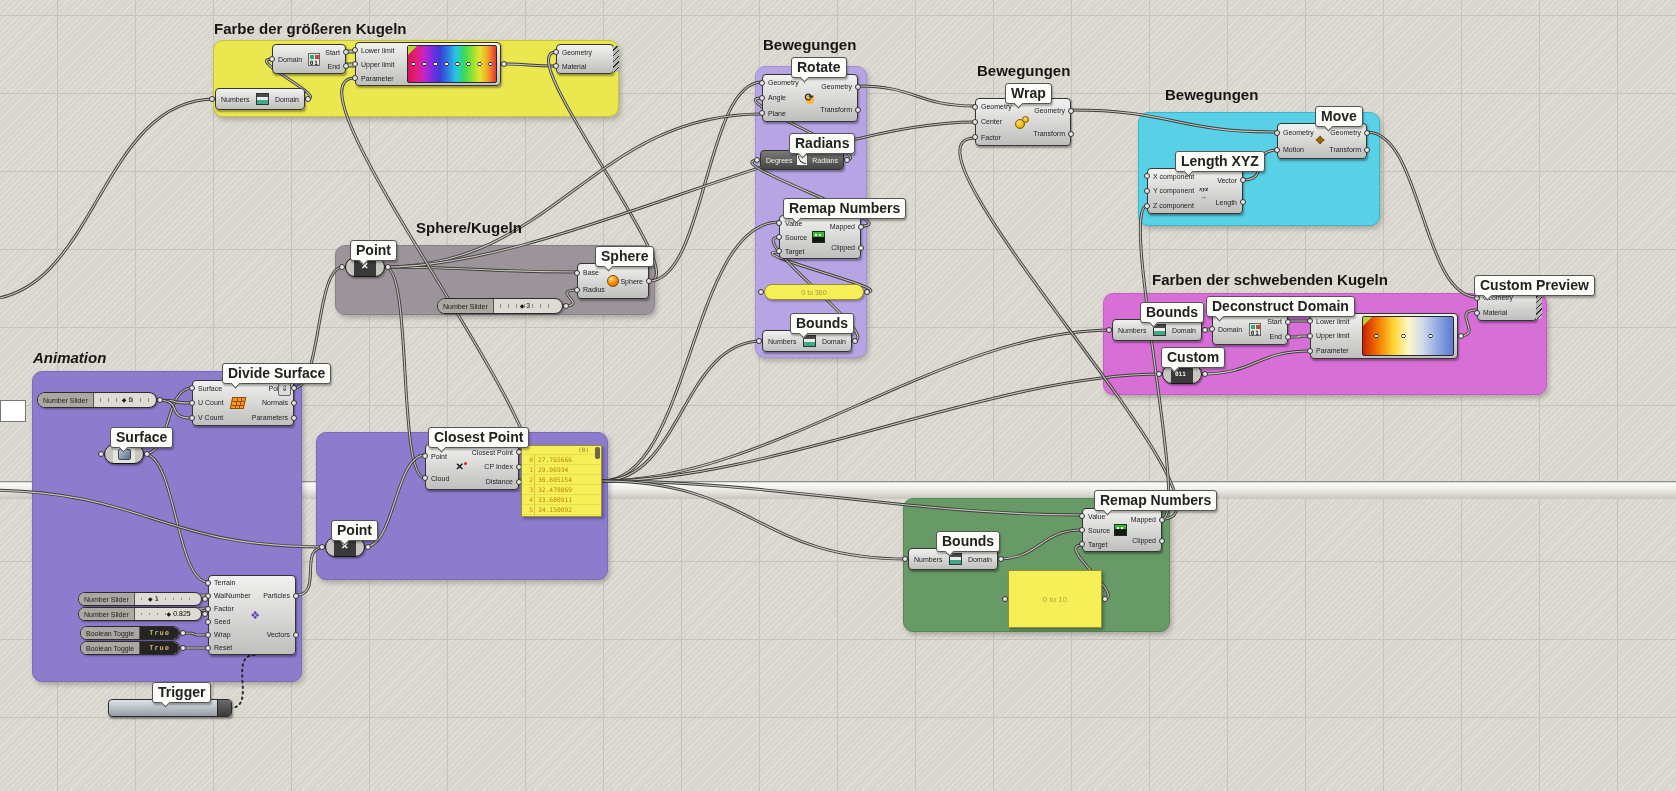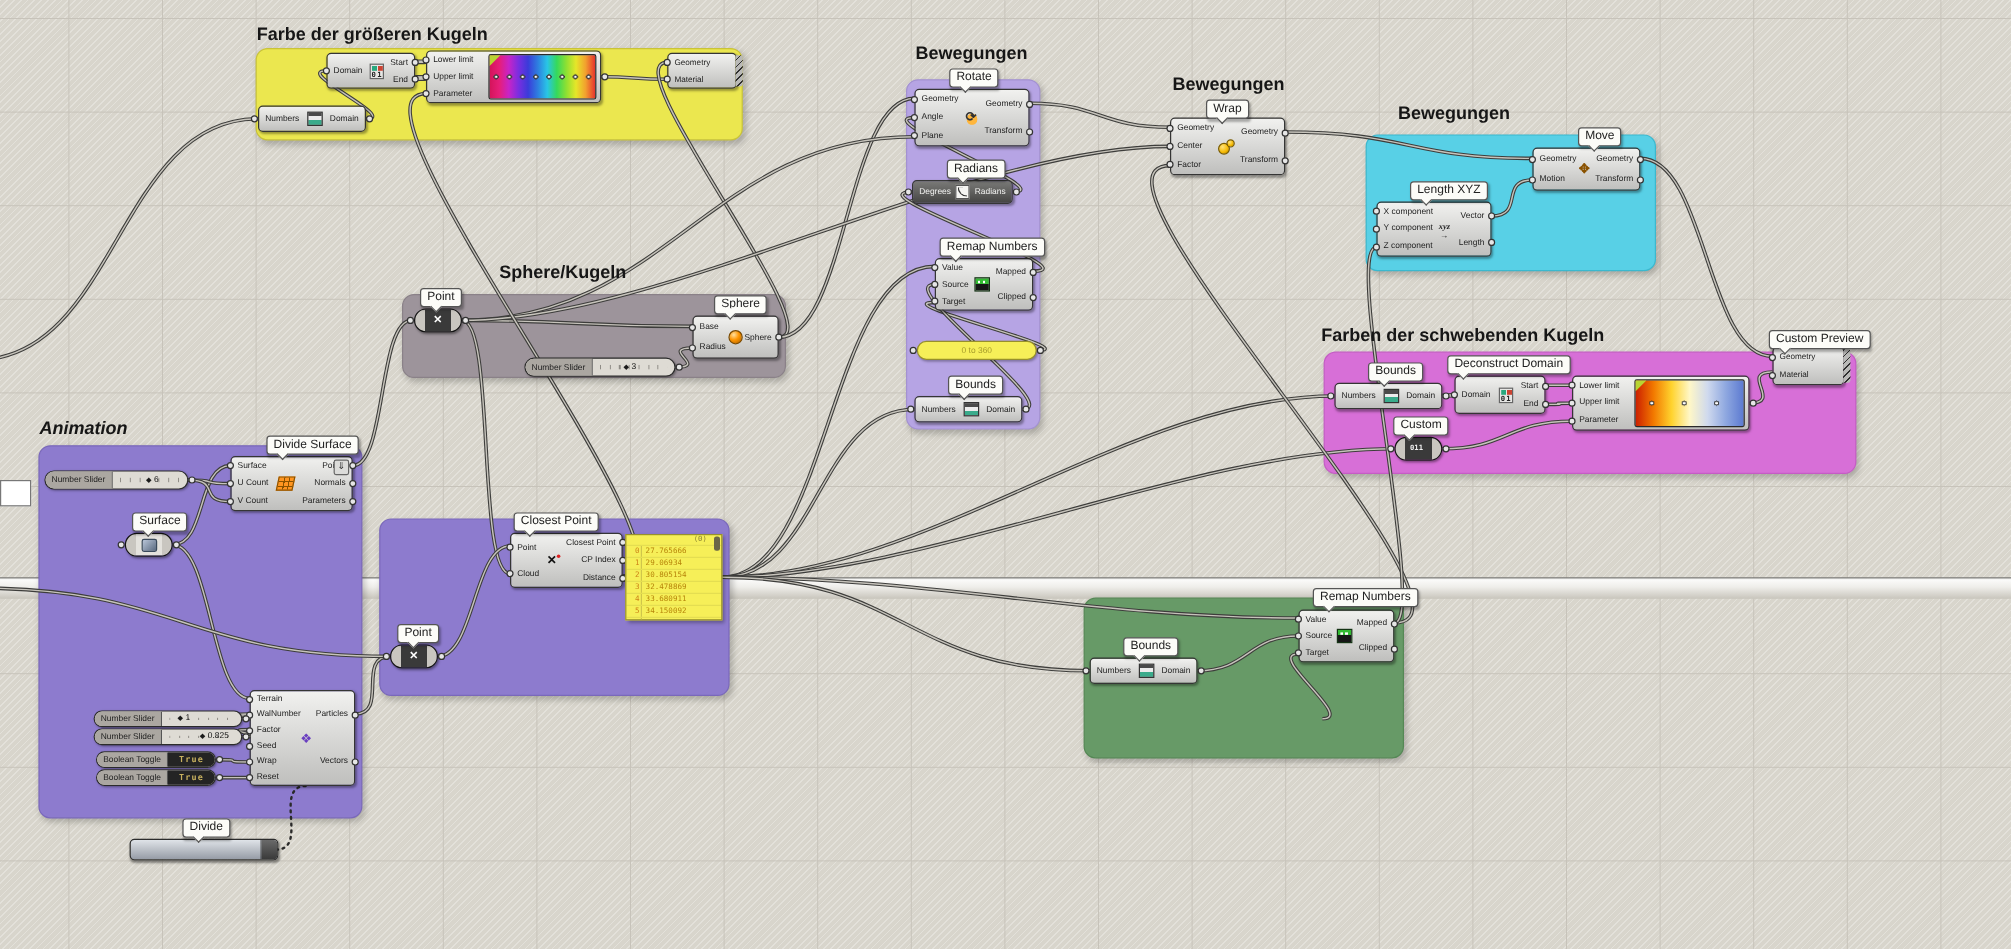--- a/index.html
+++ b/index.html
@@ -36,21 +36,21 @@
   .nubL::before{content:"";position:absolute;left:-7px;top:50%;margin-top:-3px;width:4px;height:4px;
     border-radius:50%;background:#e6e6e6;border:1px solid #333;z-index:6;}
   .nubR::after{content:"";position:absolute;right:-7px;top:50%;margin-top:-3px;width:4px;height:4px;
     border-radius:50%;background:#e6e6e6;border:1px solid #333;z-index:6;}
   .inline{display:flex;align-items:center;justify-content:space-between;padding:0 5px;}
   .param{border:1.5px solid #141414;border-radius:10px;box-shadow:1px 1.5px 2px rgba(0,0,0,.4);
     background:linear-gradient(90deg,#c9c6c0 0 8px,#3a3a3a 8px calc(100% - 8px),#c9c6c0 calc(100% - 8px));
     display:flex;align-items:center;justify-content:center;box-sizing:border-box;}
   .param.light{background:linear-gradient(90deg,#c9c6c0 0 8px,#e4e2dd 8px calc(100% - 8px),#c9c6c0 calc(100% - 8px));}
   .tooltip{z-index:7;background:#fcfcf8;border:1px solid #555;border-radius:3px;padding:1px 5px 2px;
-    font-size:10px;color:#222;white-space:nowrap;box-shadow:1px 2px 2px rgba(0,0,0,.3);}
+    font-size:14px;color:#222;white-space:nowrap;box-shadow:1px 2px 2px rgba(0,0,0,.3);font-weight:bold;}
   .tooltip::after{content:"";position:absolute;left:9px;bottom:-4px;width:6px;height:6px;background:#fcfcf8;
     border-right:1px solid #555;border-bottom:1px solid #555;transform:rotate(45deg);}
   .slider,.toggle{display:flex;align-items:stretch;border:1.3px solid #2c2c2c;border-radius:8px;
     overflow:visible;background:#dedbd4;box-shadow:1px 1px 2px rgba(0,0,0,.35);box-sizing:border-box;}
   .slider .lab,.toggle .lab{background:#aba7a1;display:flex;align-items:center;padding:0 5px;
     border-right:1px solid #555;font-size:7px;color:#1d1d1d;white-space:nowrap;border-radius:7px 0 0 7px;}
   .slider .track{flex:1;position:relative;border-radius:0 7px 7px 0;
     background:repeating-linear-gradient(90deg,#8f8c86 0 1px,transparent 1px 8px) content-box;
     padding:5px 6px;box-sizing:border-box;}
   .slider .kv{position:absolute;top:50%;transform:translateY(-58%);font-size:7px;color:#111;white-space:nowrap;}
@@ -438,21 +438,21 @@
       <div class="lab">
         <span>Boolean Toggle</span>
       </div>
       <div class="val">
         <span>True</span>
       </div>
     </div>
     <div class="comp triggerbar abs" style="left: 108px; top: 699px; width: 124px; height: 18px;">
       <div class="cap"></div>
     </div>
-    <div class="comp tooltip abs" style="left: 152px; top: 682px;"><span>Divide</span></div>
+    <div class="comp tooltip abs" style="left: 152px; top: 682px;"><span>Trigger</span></div>
     <div class="comp param nubL nubR abs" style="left: 325px; top: 537px; width: 40px; height: 20px;">
       <div class="icon ic-point"></div>
     </div>
     <div class="comp tooltip abs" style="left: 331px; top: 520px;"><span>Point</span></div>
     <div class="comp node abs" style="left: 425px; top: 444px; width: 94px; height: 46px;">
       <div class="cols">
         <div class="incol">
           <div class="prow pin">
             <span>Point</span>
           </div>
@@ -748,20 +748,23 @@
         </div>
       </div>
     </div>
     <div class="comp tooltip abs" style="left: 1094px; top: 490px;"><span>Remap Numbers</span></div>
     <div class="comp inline nubL nubR abs" style="left: 908px; top: 548px; width: 90px; height: 22px;">
       <span>Numbers</span>
       <div class="icon ic-bounds"></div>
       <span>Domain</span>
     </div>
     <div class="comp tooltip abs" style="left: 936px; top: 531px;"><span>Bounds</span></div>
+    <div class="comp panelbox nubL nubR abs" style="left: 1008px; top: 570px; width: 94px; height: 58px;">
+      <span>0 to 10</span>
+    </div>
     <div class="title abs" style="left: 214px; top: 20px;"><span>Farbe der größeren Kugeln</span></div>
     <div class="title abs" style="left: 416px; top: 219px;"><span>Sphere/Kugeln</span></div>
     <div class="title abs" style="left: 33px; top: 349px; font-style: italic;"><span>Animation</span></div>
     <div class="title abs" style="left: 763px; top: 36px;"><span>Bewegungen</span></div>
     <div class="title abs" style="left: 977px; top: 62px;"><span>Bewegungen</span></div>
     <div class="title abs" style="left: 1165px; top: 86px;"><span>Bewegungen</span></div>
-    <div class="title abs" style="left: 1101px; top: 271px;"><span>Farben der schwebenden Kugeln</span></div>
+    <div class="title abs" style="left: 1152px; top: 271px;"><span>Farben der schwebenden Kugeln</span></div>
   </div>
 
 </body></html>

